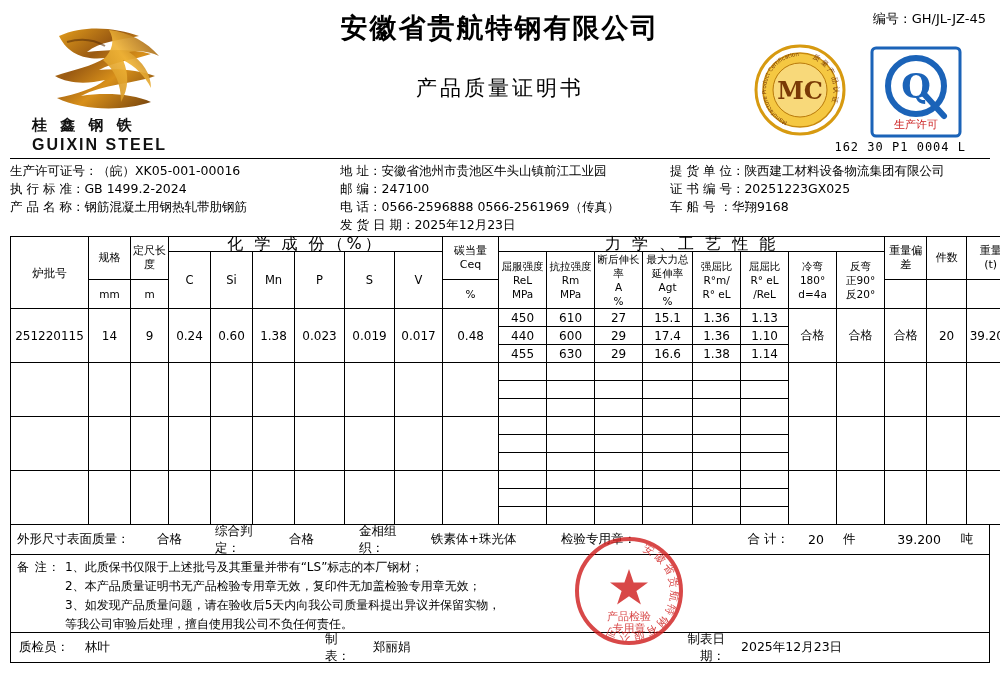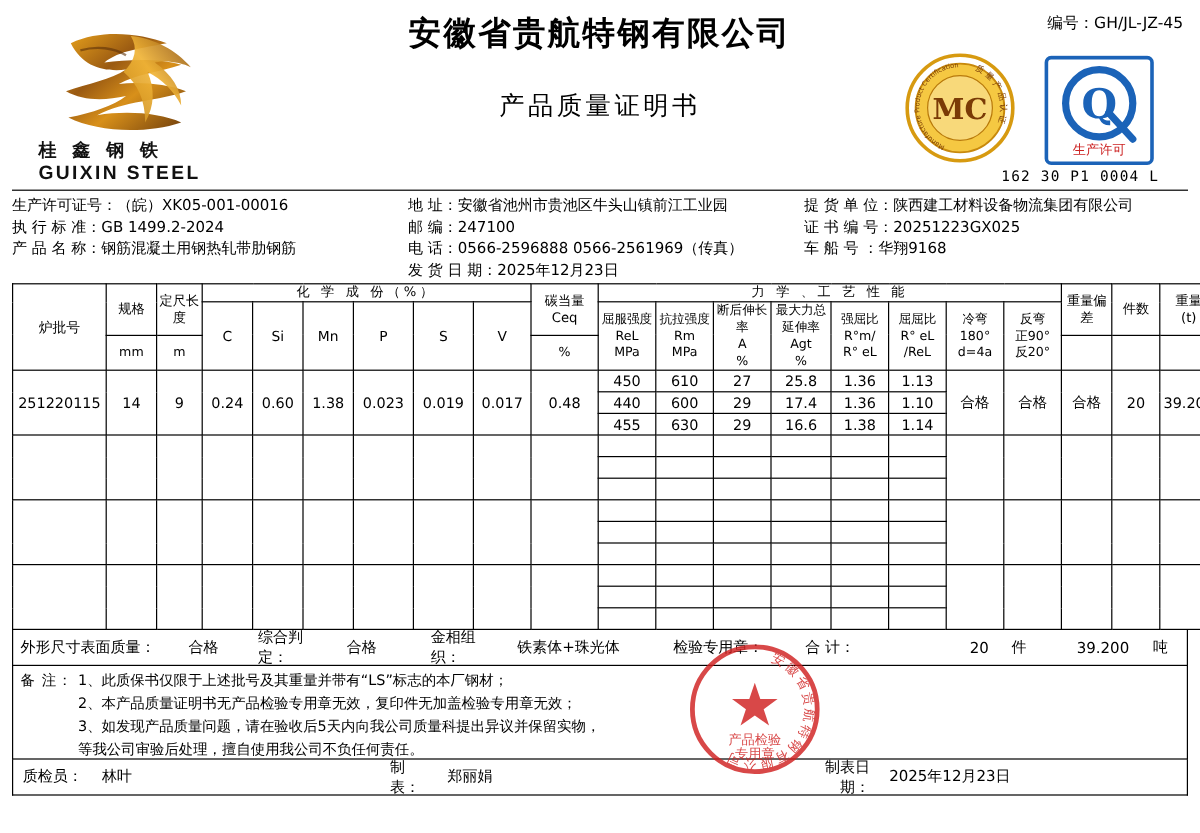--- a/index.html
+++ b/index.html
@@ -132,21 +132,21 @@
   table.main th, table.main td {
     border: 1px solid #000;
     text-align: center;
     vertical-align: middle;
     padding: 0;
   }
   table.main th {
     font-weight: normal;
     line-height: 14px;
   }
-  .grp { letter-spacing: 3px; font-size: 11px; }
+  .grp { letter-spacing: 3px; font-size: 16px; }
   .vhead { line-height: 13px; font-size: 11px; }
   .small { font-size: 10.5px; }
   td.data { height: 18px; font-size: 12px; }
   tr.datarow td { height: 18px; }
   tr.blank td { height: 18px; }
 
   
   .sumrow {
     margin: 0 10px;
     border: 1px solid #000;
@@ -403,21 +403,21 @@
       <td class="data" rowspan="3">0.24</td>
       <td class="data" rowspan="3">0.60</td>
       <td class="data" rowspan="3">1.38</td>
       <td class="data" rowspan="3">0.023</td>
       <td class="data" rowspan="3">0.019</td>
       <td class="data" rowspan="3">0.017</td>
       <td class="data" rowspan="3">0.48</td>
       <td class="data">450</td>
       <td class="data">610</td>
       <td class="data">27</td>
-      <td class="data">25.8</td>
+      <td class="data">15.1</td>
       <td class="data">1.36</td>
       <td class="data">1.13</td>
       <td class="data" rowspan="3">合格</td>
       <td class="data" rowspan="3">合格</td>
       <td class="data" rowspan="3">合格</td>
       <td class="data" rowspan="3">20</td>
       <td class="data" rowspan="3">39.200</td>
     </tr>
     <tr class="datarow">
       <td class="data">440</td>
@@ -561,21 +561,21 @@
   <div class="sumrow">
     <div style="width:140px">
       <span>外形尺寸表面质量：</span>
     </div>
     <div style="width:58px">合格</div>
     <div style="width:74px">综合判定：</div>
     <div style="width:70px">合格</div>
     <div style="width:72px">金相组织：</div>
     <div style="width:130px">铁素体+珠光体</div>
     <div style="width:110px">检验专用章：</div>
-    <div style="width:130px;">合 计：</div>
+    <div style="width:130px;text-align:right">合 计：</div>
     <div style="width:42px;text-align:center">20</div>
     <div style="width:34px">件</div>
     <div style="width:76px;text-align:right">39.200</div>
     <div style="width:40px;text-align:center">吨</div>
   </div>
 
   <div class="notes">
     <div class="note-lbl" style="position:absolute;left:6px;top:3px">备 注：</div>
     <div style="padding-left:48px">
       <div>1、此质保书仅限于上述批号及其重量并带有“LS”标志的本厂钢材；</div>

